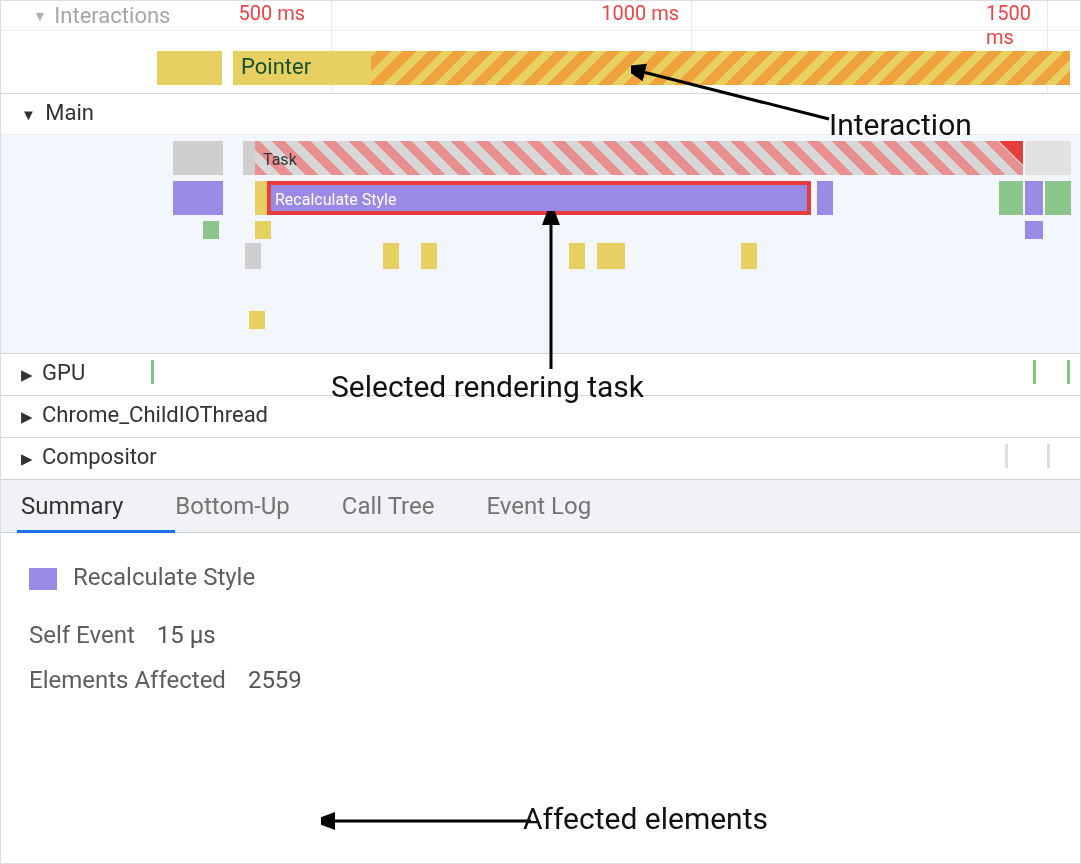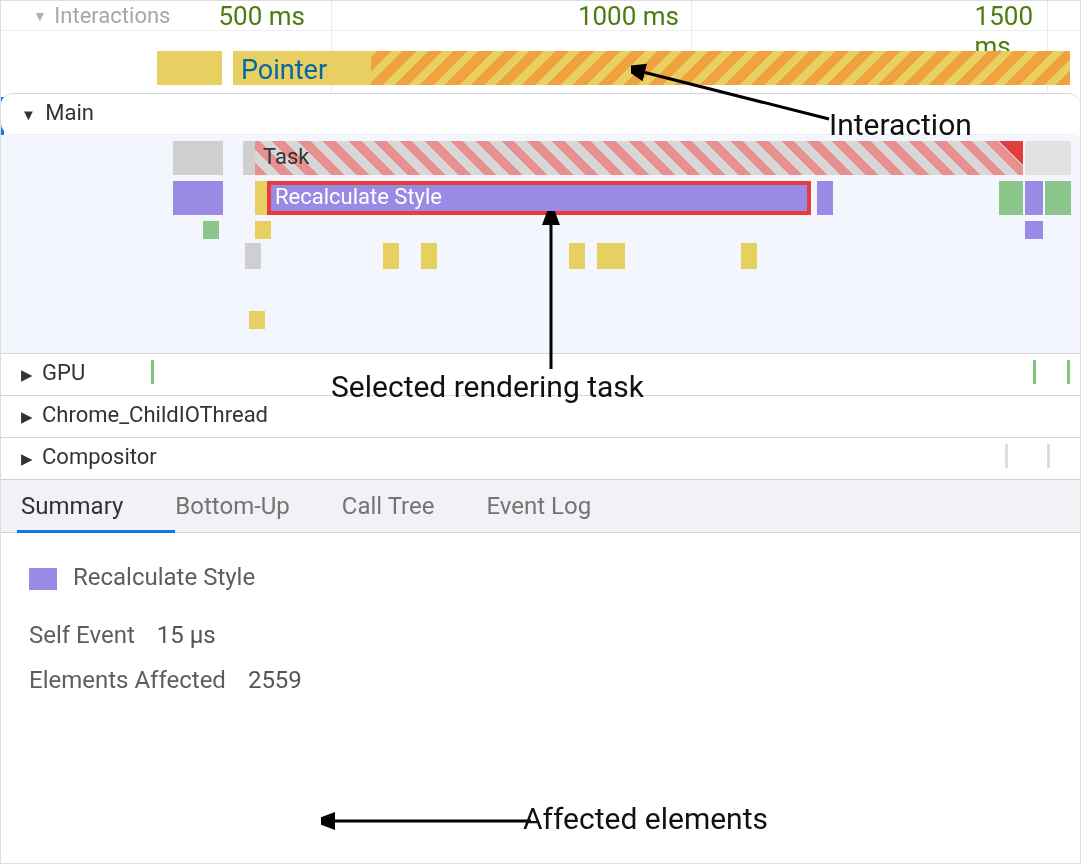--- a/index.html
+++ b/index.html
@@ -23,22 +23,22 @@
     position: absolute;
     left: 4px; top: 2px;
     color: #a7a7a7;
     font-size: 22px;
     margin-left: 28px;
   }
   .ruler-row .tri { display: inline-block; transform: translateY(-2px); font-size: 14px; color: #b0b0b0; margin-right: 2px; }
   .tick {
     position: absolute;
     top: 0;
-    font-size: 26px;
-    color: #4d7c0f;
+    font-size: 20px;
+    color: #ef4444;
     transform: translateX(-100%);
   }
   .gridline {
     position: absolute;
     top: 0;
     height: 515px;
     width: 1px;
     background: #eaeaea;
     z-index: 0;
   }
@@ -55,22 +55,22 @@
     position: absolute;
     left: 156px; top: 20px;
     width: 65px; height: 34px;
     background: #e7cf62;
   }
   .pointer-main {
     position: absolute;
     left: 232px; top: 20px;
     width: 138px; height: 34px;
     background: #e7cf62;
-    color: #0369a1;
-    font-size: 27px;
+    color: #14532d;
+    font-size: 22px;
     padding: 3px 8px;
   }
   .pointer-hatch {
     position: absolute;
     left: 370px; top: 20px;
     right: 10px; height: 34px;
     background: repeating-linear-gradient(
       -45deg,
       #f0a23c 0px,
       #f0a23c 10px,
@@ -79,21 +79,20 @@
     );
   }
 
   
   .main-header {
     position: relative;
     height: 42px;
     background: #fff;
     border-top: 1px solid #d7d7d7;
     border-bottom: 1px solid #eee;
-    border-radius: 12px;
   }
   .main-header .tri {
     color: #333;
   }
   .main-header .label {
     position: absolute;
     left: 20px; top: 6px;
     font-size: 22px;
   }
   .section-header .caret { font-size: 15px; display: inline-block; margin-right: 4px; }
@@ -115,22 +114,22 @@
   }
   .flame-row { position: absolute; height: 34px; left: 0; right: 0; }
   .flame-row.r1 { top: 6px; }
   .flame-row.r2 { top: 46px; }
   .flame-row.r3 { top: 86px; height: 18px; }
   .flame-row.r4 { top: 108px; height: 26px; }
   .block {
     position: absolute;
     height: 100%;
     top: 0;
-    font-size: 22px;
-    padding: 3px 8px;
+    font-size: 16px;
+    padding: 9px 8px;
     overflow: hidden;
     white-space: nowrap;
   }
   .grey  { background: #cfcfcf; color: #333; }
   .greyL { background: #e2e2e2; }
   .purple{ background: #9b8ae5; color: #fff; }
   .green { background: #8bc78b; }
   .yellow{ background: #e7cf62; }
   .task-hatch {
     background: repeating-linear-gradient(

